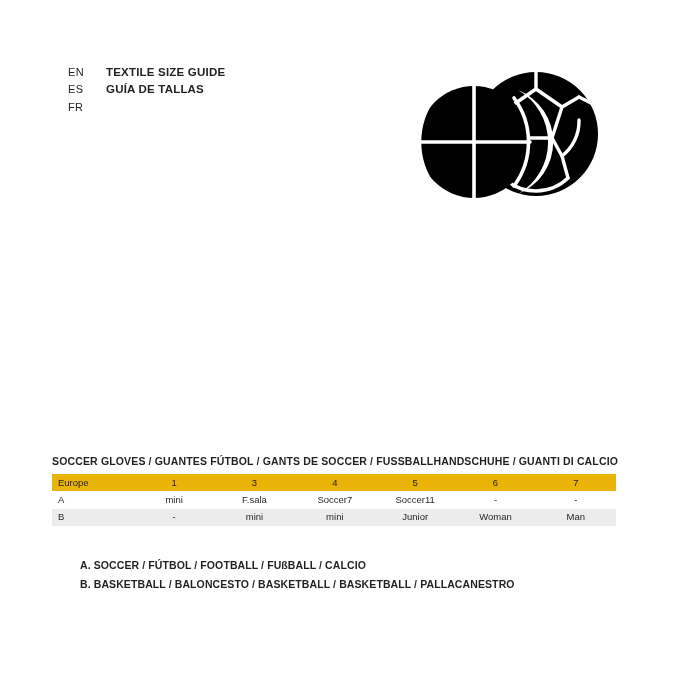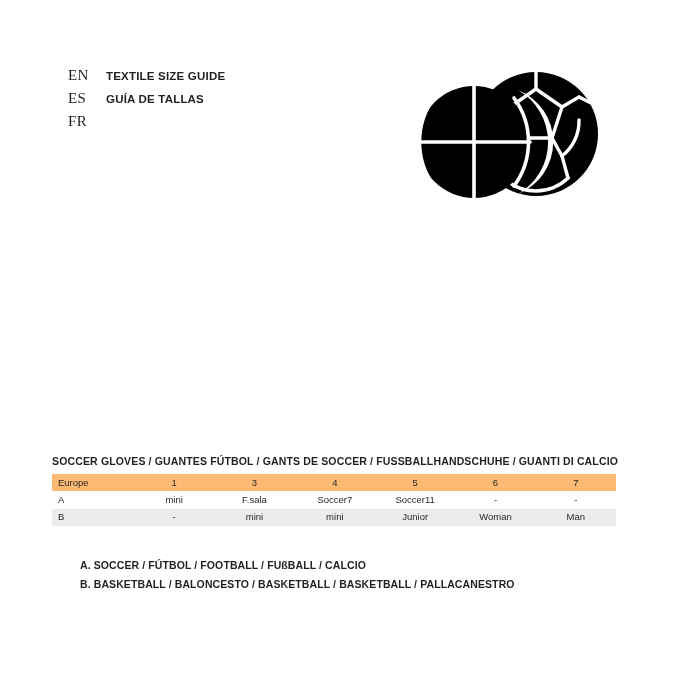--- a/index.html
+++ b/index.html
@@ -24,24 +24,23 @@
     width: 320px;
   }
   .lang-row {
     display: flex;
     align-items: baseline;
     line-height: 1.52;
   }
   .lang-code {
     width: 38px;
     flex: 0 0 38px;
-    font-size: 15px;
+    font-size: 11px;
     letter-spacing: 0.4px;
     color: #231f20;
-    font-family: Liberation Serif, serif;
   }
   .lang-text {
     font-size: 11.5px;
     letter-spacing: 0.2px;
     font-weight: 700;
     color: #231f20;
     text-transform: uppercase;
   }
 
   
@@ -80,21 +79,21 @@
   }
   table.size-table td {
     font-size: 9.5px;
     color: #231f20;
     padding: 2.5px 0 2.5px 0;
     text-align: center;
     font-weight: 400;
     line-height: 1.3;
   }
   table.size-table tr.header-row td {
-    background: #fdba74;
+    background: #eab308;
   }
   table.size-table tr.row-b td {
     background: #ececec;
   }
   table.size-table td.col-label {
     text-align: left;
     padding-left: 6px;
   }
   table.size-table td.col-first {
     width: 76px;

